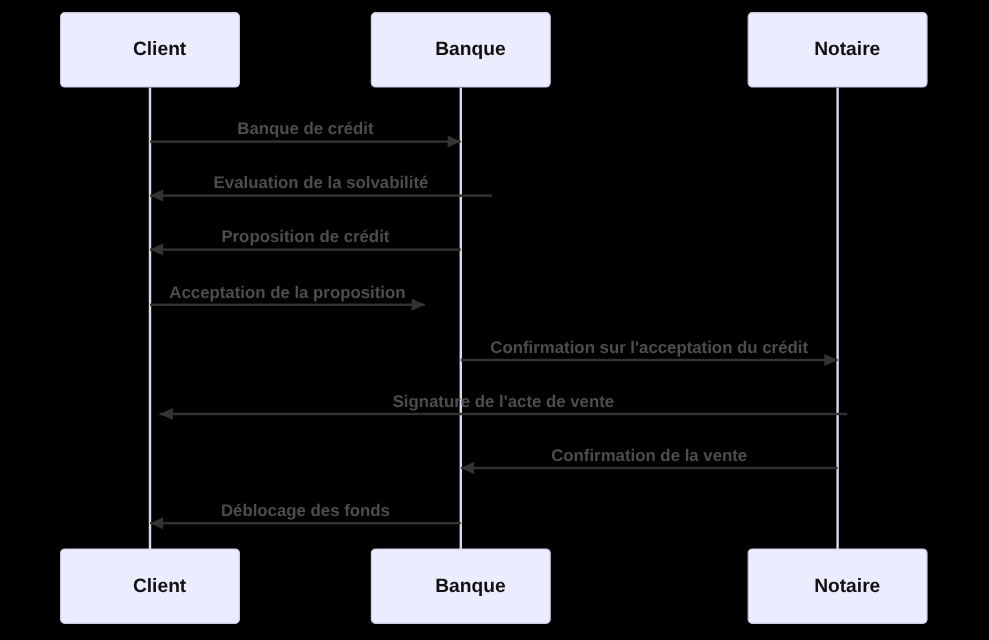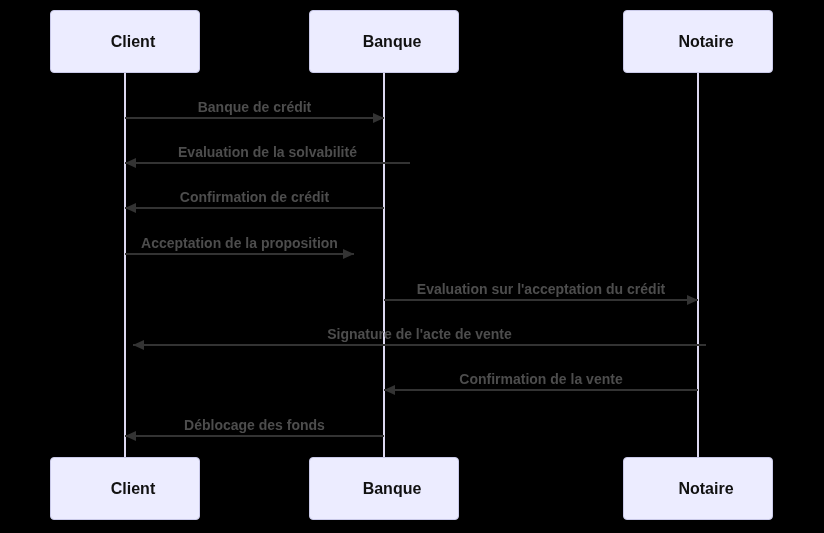--- a/index.html
+++ b/index.html
@@ -105,31 +105,31 @@
     <div class="msg-label">Banque de crédit</div>
     <div class="msg-line"></div>
     <span class="arrowhead"></span>
   </div>
     <div class="message dir-left" style="left: 125px; width: 285px; top: 142px;">
     <div class="msg-label">Evaluation de la solvabilité</div>
     <div class="msg-line"></div>
     <span class="arrowhead"></span>
   </div>
     <div class="message dir-left" style="left: 125px; width: 259px; top: 187px;">
-    <div class="msg-label">Confirmation de crédit</div>
+    <div class="msg-label">Proposition de crédit</div>
     <div class="msg-line"></div>
     <span class="arrowhead"></span>
   </div>
     <div class="message dir-right" style="left: 125px; width: 229px; top: 233px;">
     <div class="msg-label">Acceptation de la proposition</div>
     <div class="msg-line"></div>
     <span class="arrowhead"></span>
   </div>
     <div class="message dir-right" style="left: 384px; width: 314px; top: 279px;">
-    <div class="msg-label">Evaluation sur l'acceptation du crédit</div>
+    <div class="msg-label">Confirmation sur l'acceptation du crédit</div>
     <div class="msg-line"></div>
     <span class="arrowhead"></span>
   </div>
     <div class="message dir-left" style="left: 133px; width: 573px; top: 324px;">
     <div class="msg-label">Signature de l'acte de vente</div>
     <div class="msg-line"></div>
     <span class="arrowhead"></span>
   </div>
     <div class="message dir-left" style="left: 384px; width: 314px; top: 369px;">
     <div class="msg-label">Confirmation de la vente</div>

